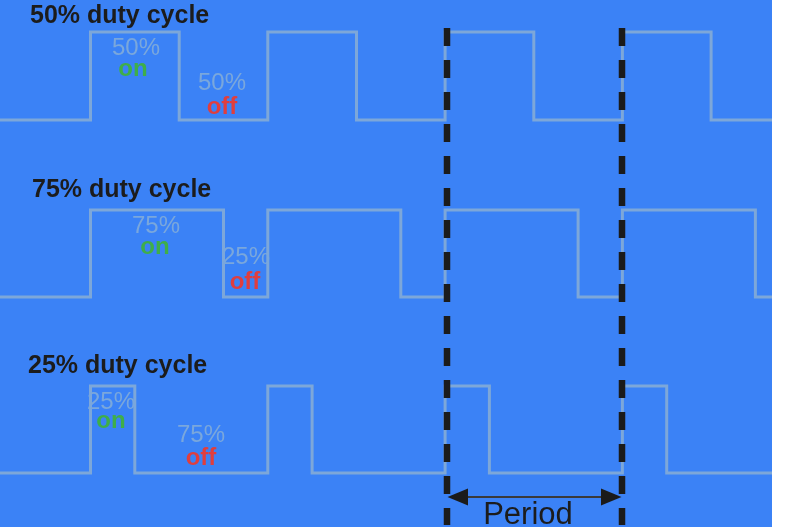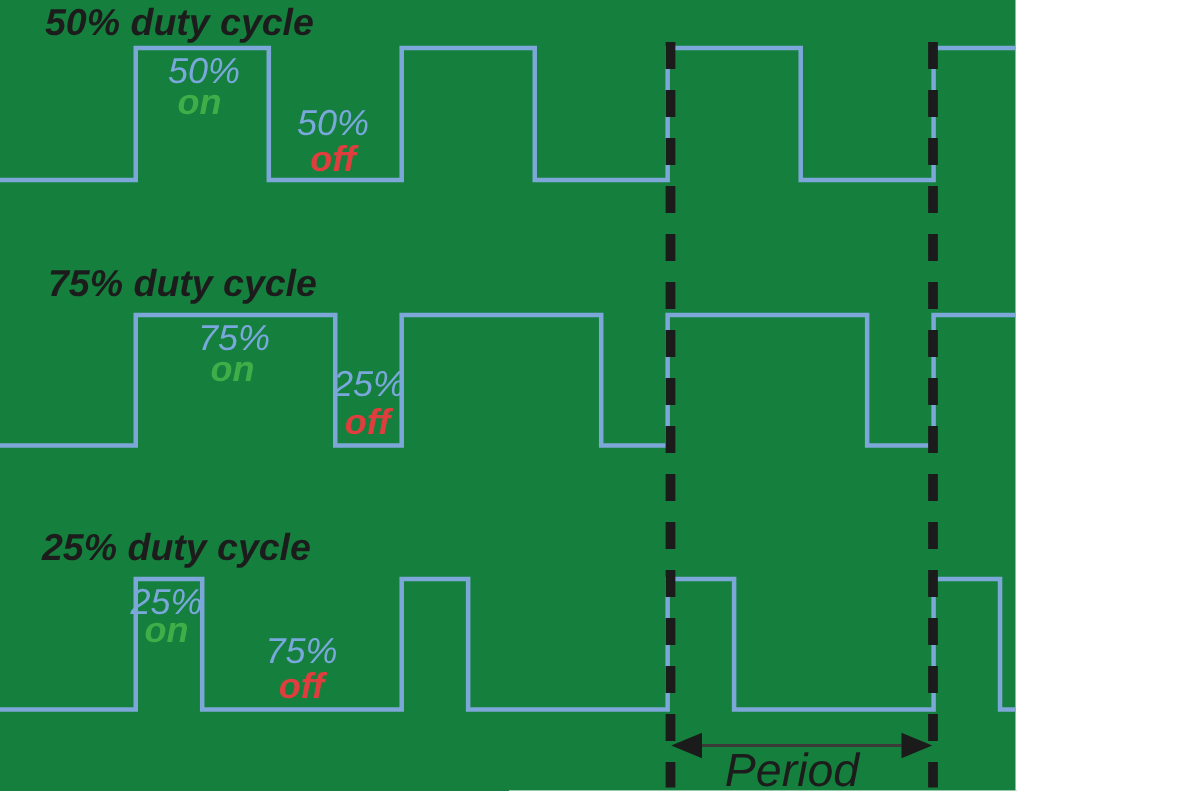--- a/index.html
+++ b/index.html
@@ -2,25 +2,24 @@
 <html><head>
 <meta charset="utf-8">
 <style>
   html, body {
     margin: 0;
     padding: 0;
     background: #ffffff;
   }
   .fig {
     position: relative;
-    width: 677px;
+    width: 772px;
     height: 527px;
-    background: #15803d;
+    background: #3b82f6;
     overflow: hidden;
-    font-style: italic;
   }
   svg text {
     font-family: "Liberation Sans", sans-serif;
   }
   .wave {
     fill: none;
     stroke-width: 3;
     stroke-linejoin: miter;
     stroke-linecap: square;
   }

